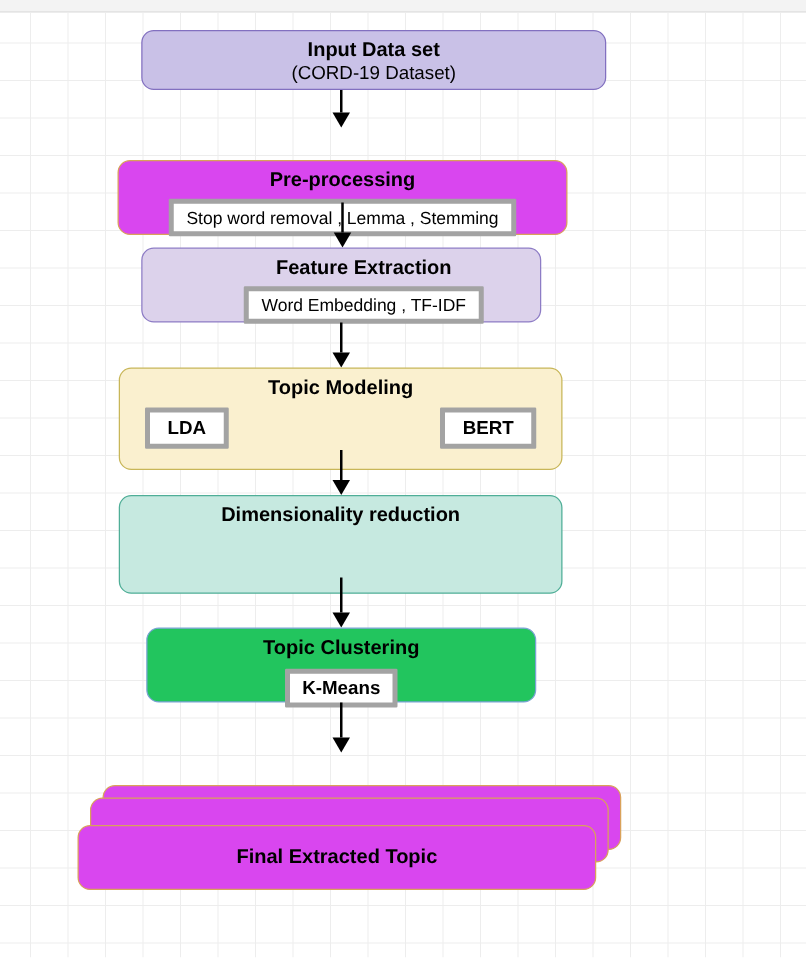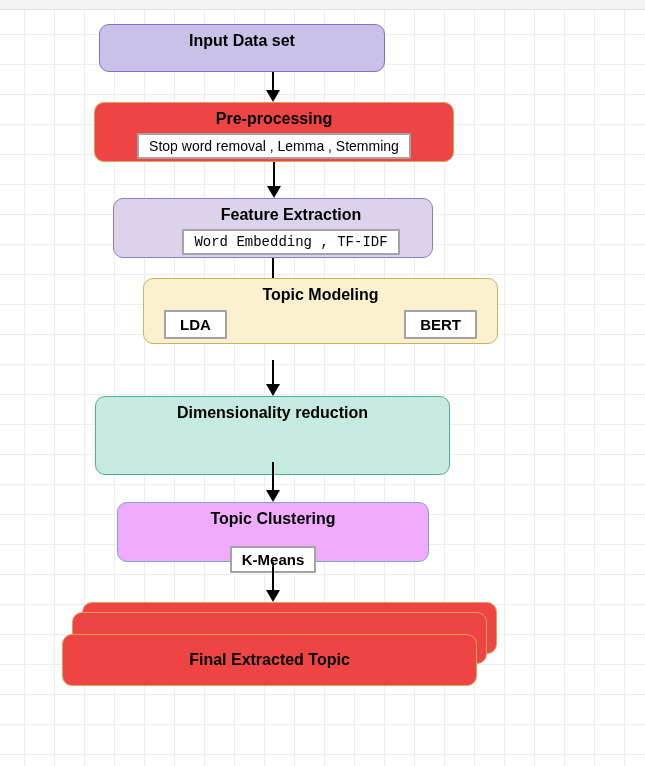--- a/index.html
+++ b/index.html
@@ -46,21 +46,21 @@
     color: #000;
   }
   .node .subtitle {
     font-size: 15px;
     line-height: 1.2;
     color: #000;
   }
   .subbox {
     display: inline-block;
     background: #fff;
-    border: 2px solid #a3a3a3;
+    border: 4px solid #a3a3a3;
     padding: 3px 10px;
     font-size: 14px;
     margin: 6px 4px 0 4px;
     border-radius: 1px;
   }
   .subbox.bold { font-weight: bold; font-size: 15px; }
   .subrow {
     display: flex;
     justify-content: space-between;
     gap: 8px;
@@ -106,63 +106,64 @@
     justify-content: center;
   }
   .stack .front .title {
     font-weight: bold;
     font-size: 16px;
     color: #000;
   }
   
   .c-purple { background:#c9c1e7; border-color:#8270c0; }
   .c-purple-lt { background:#dcd2eb; border-color:#8d7cc5; }
-  .c-orange { background:#ef4444; border-color:#d9a25a; }
+  .c-orange { background:#d946ef; border-color:#d9a25a;margin-top:26px; }
   .c-yellow { background:#faf0cf; border-color:#c8b658; }
   .c-teal   { background:#c6e9e0; border-color:#4fae97; }
-  .c-blue-lt{ background:#f0abfc; border-color:#7aa3d4; }
+  .c-blue-lt{ background:#22c55e; border-color:#7aa3d4; }
 </style>
 </head>
 <body>
 
 <div class="topbar"></div>
 <div class="grid"></div>
 
 <div class="canvas">
 
-  <div class="node c-purple" style="left:99px; top:14px; width:286px; height:48px;">
+  <div class="node c-purple" style="left:113px; top:14px; width:372px; height:48px;">
     <div class="title">Input Data set</div>
+    <div class="subtitle">(CORD-19 Dataset)</div>
   </div>
 
   <div style="position:absolute; left:113px; width:320px; top:62px; height:30px;">
     <div class="arrow-line" style="top:0; height:18px;"></div>
     <div class="arrow-head" style="top:18px;"></div>
   </div>
 
   <div class="node c-orange" style="left:94px; top:92px; width:360px; height:60px;">
     <div class="title">Pre-processing</div>
     <div class="subbox" style="margin-top:5px;">Stop word removal , Lemma , Stemming</div>
   </div>
 
   <div style="position:absolute; left:94px; width:360px; top:152px; height:36px;">
     <div class="arrow-line" style="top:0; height:24px;"></div>
     <div class="arrow-head" style="top:24px;"></div>
   </div>
 
   <div class="node c-purple-lt" style="left:113px; top:188px; width:320px; height:60px;padding-left:44px;">
     <div class="title">Feature Extraction</div>
-    <div class="subbox" style="margin-top:5px;font-family:Liberation Mono, monospace;">Word Embedding  , TF-IDF</div>
+    <div class="subbox" style="margin-top:5px;">Word Embedding  , TF-IDF</div>
   </div>
 
   <div style="position:absolute; left:113px; width:320px; top:248px; height:36px;">
     <div class="arrow-line" style="top:0; height:24px;"></div>
     <div class="arrow-head" style="top:24px;"></div>
   </div>
 
-  <div class="node c-yellow" style="left:95px; top:268px; width:355px; height:66px;margin-left:48px;">
+  <div class="node c-yellow" style="left:95px; top:284px; width:355px; height:82px;">
     <div class="title">Topic Modeling</div>
     <div class="subrow">
       <div class="subbox bold">LDA</div>
       <div class="subbox bold">BERT</div>
     </div>
   </div>
 
   <div style="position:absolute; left:95px; width:355px; top:350px; height:36px;">
     <div class="arrow-line" style="top:0; height:24px;"></div>
     <div class="arrow-head" style="top:24px;"></div>
@@ -172,21 +173,21 @@
     <div class="title">Dimensionality reduction</div>
   </div>
 
   <div style="position:absolute; left:95px; width:355px; top:452px; height:40px;">
     <div class="arrow-line" style="top:0; height:28px;"></div>
     <div class="arrow-head" style="top:28px;"></div>
   </div>
 
   <div class="node c-blue-lt" style="left:117px; top:492px; width:312px; height:60px;">
     <div class="title">Topic Clustering</div>
-    <div class="subbox bold" style="margin-top:18px;">K-Means</div>
+    <div class="subbox bold" style="margin-top:7px;">K-Means</div>
   </div>
 
   <div style="position:absolute; left:117px; width:312px; top:552px; height:40px;">
     <div class="arrow-line" style="top:0; height:28px;"></div>
     <div class="arrow-head" style="top:28px;"></div>
   </div>
 
   <div class="stack" style="left:62px; top:592px; width:440px; height:72px;">
     <div class="card c-orange" style="left:20px; top:0; width:415px; height:52px;"></div>
     <div class="card c-orange" style="left:10px; top:10px; width:415px; height:52px;"></div>

